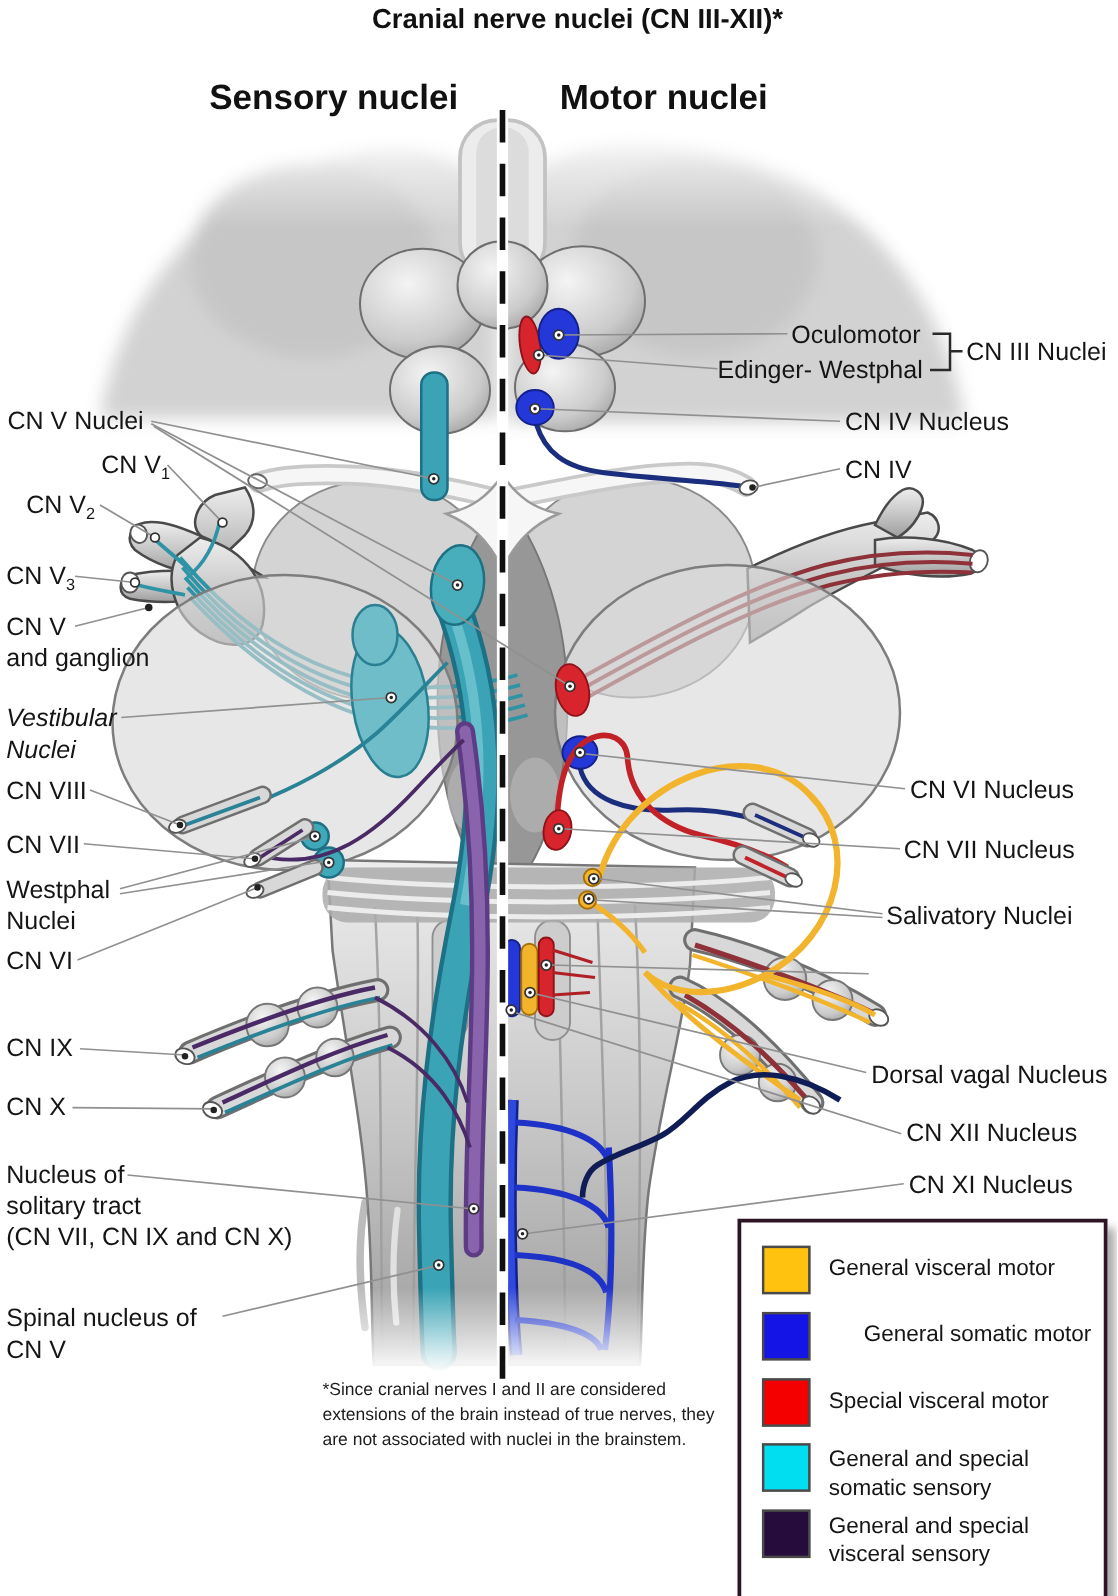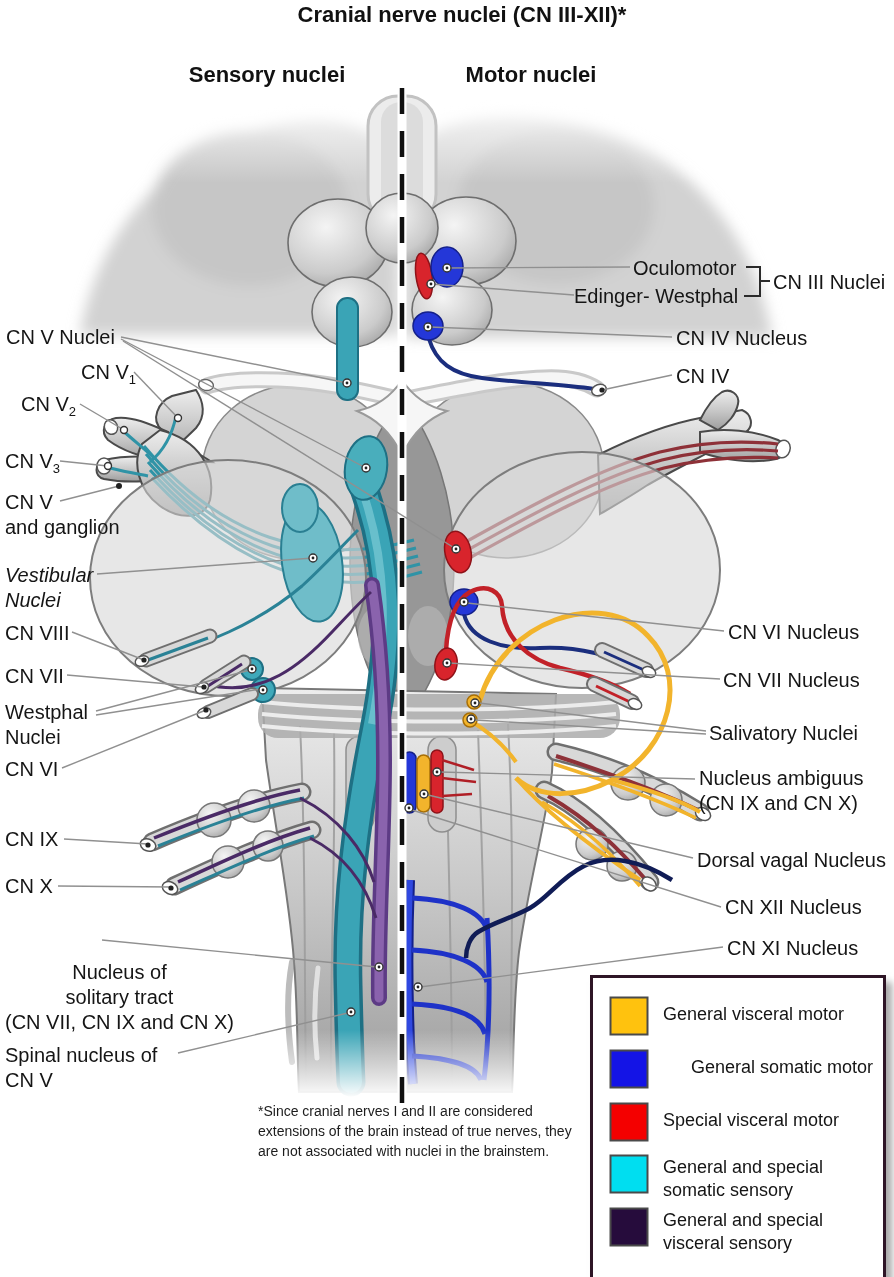--- a/index.html
+++ b/index.html
@@ -3,21 +3,21 @@
 <meta charset="utf-8">
 <style>
   html,body{margin:0;padding:0;background:#fff;}
   #stage{position:relative;width:894px;height:1277px;background:#fff;overflow:hidden;
          font-family:"Liberation Sans", sans-serif;color:#111;}
   #art{position:absolute;left:0;top:0;}
   .lbl{position:absolute;font-size:20px;line-height:25px;color:#151515;white-space:nowrap;}
   .lbl sub{font-size:13px;}
   .title{position:absolute;left:462px;top:2px;transform:translateX(-50%);
          font-size:22px;font-weight:bold;white-space:nowrap;}
-  .colhead{position:absolute;transform:translateX(-50%);font-size:22px;font-weight:bold;white-space:nowrap;}
+  .colhead{position:absolute;transform:translateX(-50%);font-size:28px;font-weight:bold;white-space:nowrap;}
   .footnote{position:absolute;left:258px;top:1102px;width:330px;font-size:14px;line-height:1.42;color:#1c1c1c;white-space:normal;}
   .legend{position:absolute;left:590px;top:975px;width:296px;height:370px;background:#fff;
           border:3px solid #2e1526;box-sizing:border-box;box-shadow:6px 7px 7px rgba(110,110,110,.6);}
   .legend-row{position:absolute;left:16px;display:flex;align-items:flex-start;}
   .legend-swatch{flex:0 0 auto;margin-right:14px;}
   .legend-text{font-size:18px;line-height:23px;color:#151515;padding-top:7px;}
   .legend-text .l2:empty{display:none;}
   .two .legend-text{padding-top:2px;}
 </style>
 </head>
@@ -406,42 +406,38 @@
 </div>
 <div class="lbl" style="left:5px;top:621px;">CN VIII</div>
 <div class="lbl" style="left:5px;top:664px;">CN VII</div>
 <div class="lbl" style="left:5px;top:700px;">
   <span>Westphal</span><br>
   <span>Nuclei</span>
 </div>
 <div class="lbl" style="left:5px;top:757px;">CN VI</div>
 <div class="lbl" style="left:5px;top:827px;">CN IX</div>
 <div class="lbl" style="left:5px;top:874px;">CN X</div>
-<div class="lbl" style="left:5px;top:960px;text-align:center;">
+<div class="lbl" style="left:5px;top:928px;">
   <span>Nucleus of</span><br>
   <span>solitary tract</span><br>
   <span>(CN VII, CN IX and CN X)</span>
 </div>
 <div class="lbl" style="left:5px;top:1043px;">
   <span>Spinal nucleus of</span><br>
   <span>CN V</span>
 </div>
 
 <div class="lbl" style="left:633px;top:256px;">Oculomotor</div>
 <div class="lbl" style="left:574px;top:284px;">Edinger- Westphal</div>
 <div class="lbl" style="left:773px;top:270px;">CN III Nuclei</div>
 <div class="lbl" style="left:676px;top:326px;">CN IV Nucleus</div>
 <div class="lbl" style="left:676px;top:364px;">CN IV</div>
 <div class="lbl" style="left:728px;top:620px;">CN VI Nucleus</div>
 <div class="lbl" style="left:723px;top:668px;">CN VII Nucleus</div>
 <div class="lbl" style="left:709px;top:721px;">Salivatory Nuclei</div>
-<div class="lbl" style="left:699px;top:766px;">
-  <span>Nucleus ambiguus</span><br>
-  <span>(CN IX and CN X)</span>
-</div>
 <div class="lbl" style="left:697px;top:848px;">Dorsal vagal Nucleus</div>
 <div class="lbl" style="left:725px;top:895px;">CN XII Nucleus</div>
 <div class="lbl" style="left:727px;top:936px;">CN XI Nucleus</div>
 
 <div class="footnote">*Since cranial nerves I and II are considered extensions of the brain instead of true nerves, they are not associated with nuclei in the brainstem.</div>
 
 <div class="legend">
   <div class="legend-row" style="top:18px;">
     <svg class="legend-swatch" width="40" height="40">
           <rect x="1.5" y="1.5" width="37" height="37" stroke="#4a4a4a" stroke-width="2" fill="#FFC20E"></rect>

